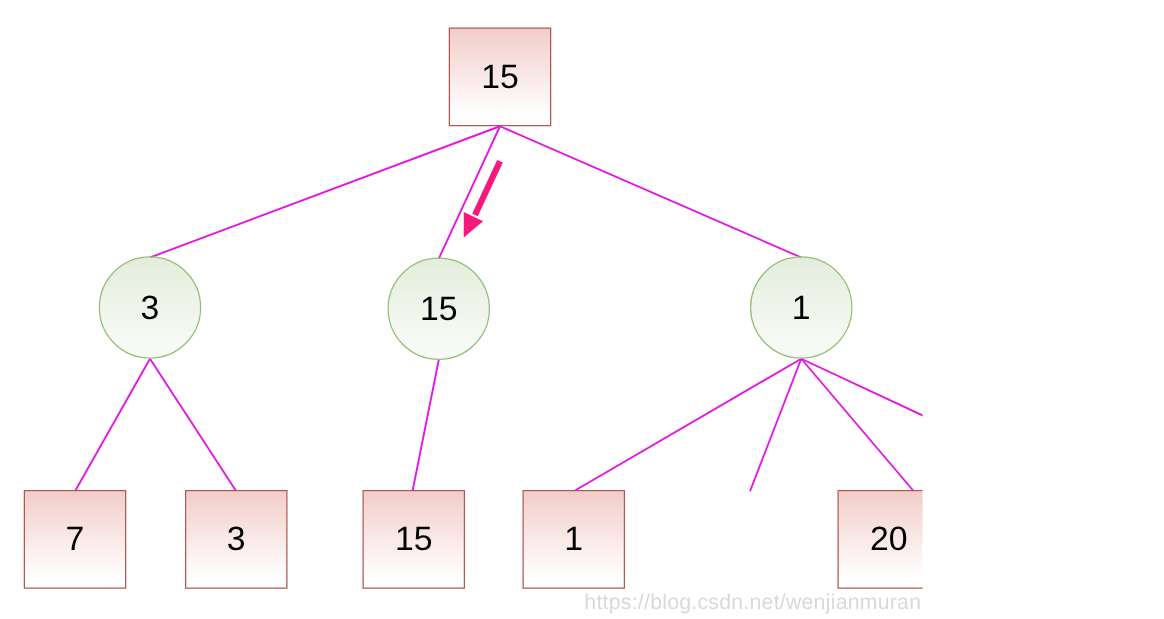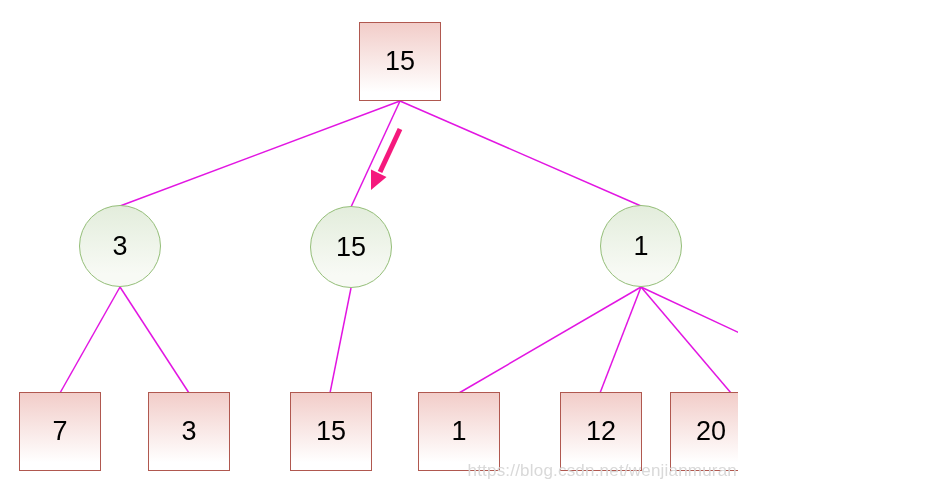--- a/index.html
+++ b/index.html
@@ -64,21 +64,21 @@
   .pos-l0      { left: 19px;  top: 392px; }
   .pos-l1      { left: 148px; top: 392px; }
   .pos-l2      { left: 290px; top: 392px; }
   .pos-l3      { left: 418px; top: 392px; }
   .pos-l4      { left: 560px; top: 392px; }
   .pos-l5      { left: 670px; top: 392px; }
   .pos-l6      { left: 829px; top: 372px; }
   .watermark {
     position: absolute;
     right: 1px;
-    bottom: 14px;
+    bottom: 3px;
     font-size: 17px;
     color: var(--watermark-text, #d9d9d9);
     letter-spacing: 0.2px;
     white-space: nowrap;
   }
 </style>
 </head>
 <body>
 
 <div class="canvas">
@@ -108,18 +108,17 @@
   <div class="node square pos-root">15</div>
 
   <div class="node circle pos-c0">3</div>
   <div class="node circle pos-c1">15</div>
   <div class="node circle pos-c2">1</div>
 
   <div class="node square pos-l0">7</div>
   <div class="node square pos-l1">3</div>
   <div class="node square pos-l2">15</div>
   <div class="node square pos-l3">1</div>
-  <div class="node square pos-l4">12</div>
   <div class="node square pos-l5">20</div>
   <div class="node square pos-l6">22</div>
 
   <div class="watermark">https://blog.csdn.net/wenjianmuran</div>
 </div>
 
 </body></html>

